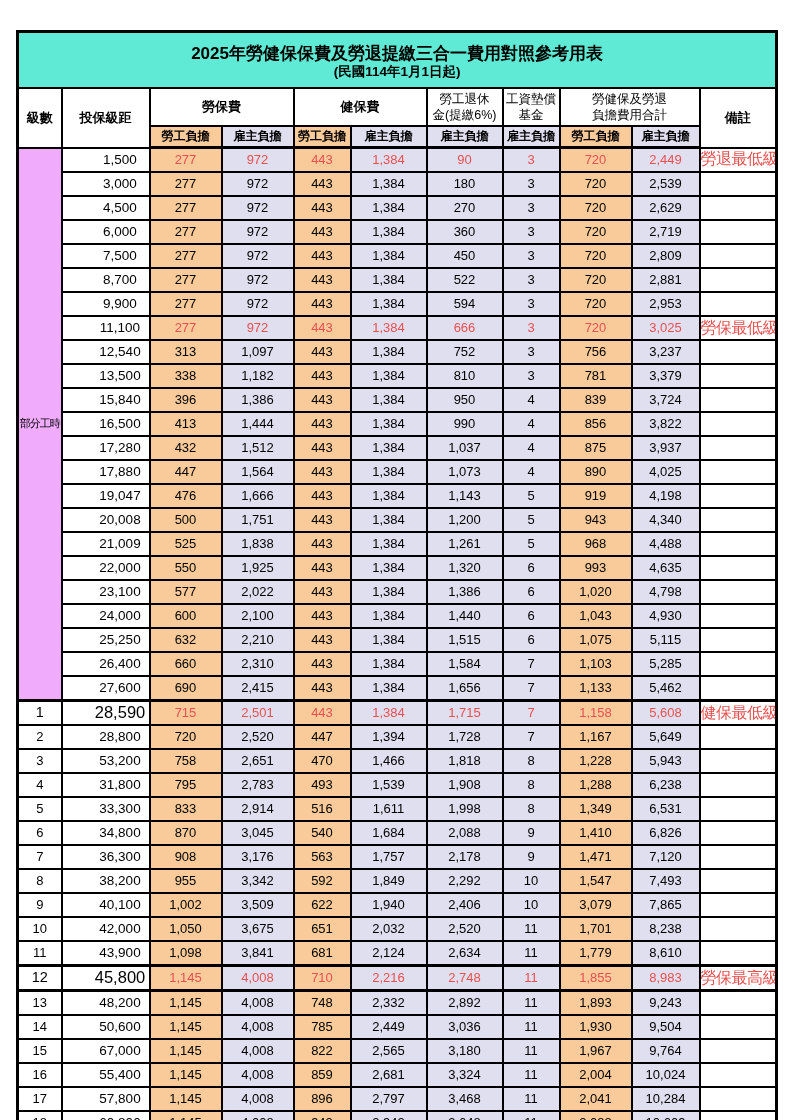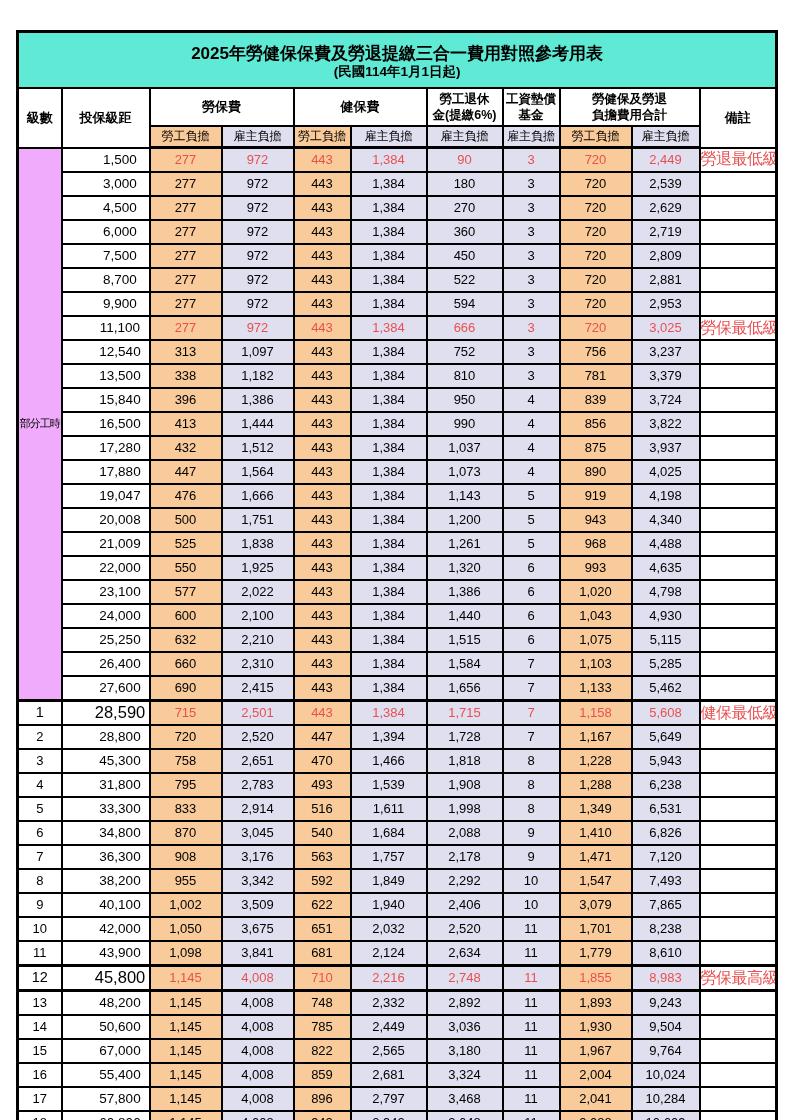--- a/index.html
+++ b/index.html
@@ -23,22 +23,22 @@
   col.w-hi-w{width:57px}col.w-hi-e{width:76px}
   col.w-pen{width:76px}col.w-fund{width:57px}
   col.w-tot-w{width:72px}col.w-tot-e{width:68px}
   col.w-remark{width:77px}
 
   .title-cell{height:54px;border-bottom:2px solid #000;background:#5eead4;}
   .title-main{font-size:17px;font-weight:bold;padding-top:4px;}
   .title-sub{font-size:13.5px;font-weight:bold;padding-top:2px;}
 
   .group-row td{height:36px;font-weight:bold;font-size:13px;background:#fff;}
-  .two-line div{font-size:12.5px;line-height:16px;font-weight:bold;}
-  .subhead td{height:19px;font-size:12px;font-weight:normal;border-bottom:3px solid #000;}
+  .two-line div{font-size:12.5px;line-height:16px;font-weight:normal;}
+  .subhead td{height:19px;font-size:12px;font-weight:bold;border-bottom:3px solid #000;}
 
   .c-orange{background:var(--orange,#F9CB9A);}
   .c-lav{background:var(--lav,#E0DFF0);}
 
   .hl td.val,.hl td.bracket-cell .x{color:var(--red,#E85050);}
   tr.hl td.val{color:var(--red,#E85050);}
   td.remark-cell{font-size:16px;color:var(--red,#E85050);letter-spacing:-0.5px;}
   td.level-cell{font-size:11px;letter-spacing:-1px;background:#f0abfc;}
   td.level-num{font-size:13px;background:#fff;}
   td.bracket-cell{font-size:13.5px;background:#fff;padding-left:29px;}
@@ -400,21 +400,21 @@
         <td class="val c-orange">447</td>
         <td class="val c-lav">1,394</td>
         <td class="val c-lav">1,728</td>
         <td class="val c-lav">7</td>
         <td class="val c-orange">1,167</td>
         <td class="val c-lav">5,649</td>
         <td class="remark-cell"></td>
       </tr>
       <tr class="">
         <td class="level-num">3</td>
-        <td class="bracket-cell">45,300</td>
+        <td class="bracket-cell">53,200</td>
         <td class="val c-orange">758</td>
         <td class="val c-lav">2,651</td>
         <td class="val c-orange">470</td>
         <td class="val c-lav">1,466</td>
         <td class="val c-lav">1,818</td>
         <td class="val c-lav">8</td>
         <td class="val c-orange">1,228</td>
         <td class="val c-lav">5,943</td>
         <td class="remark-cell"></td>
       </tr>

